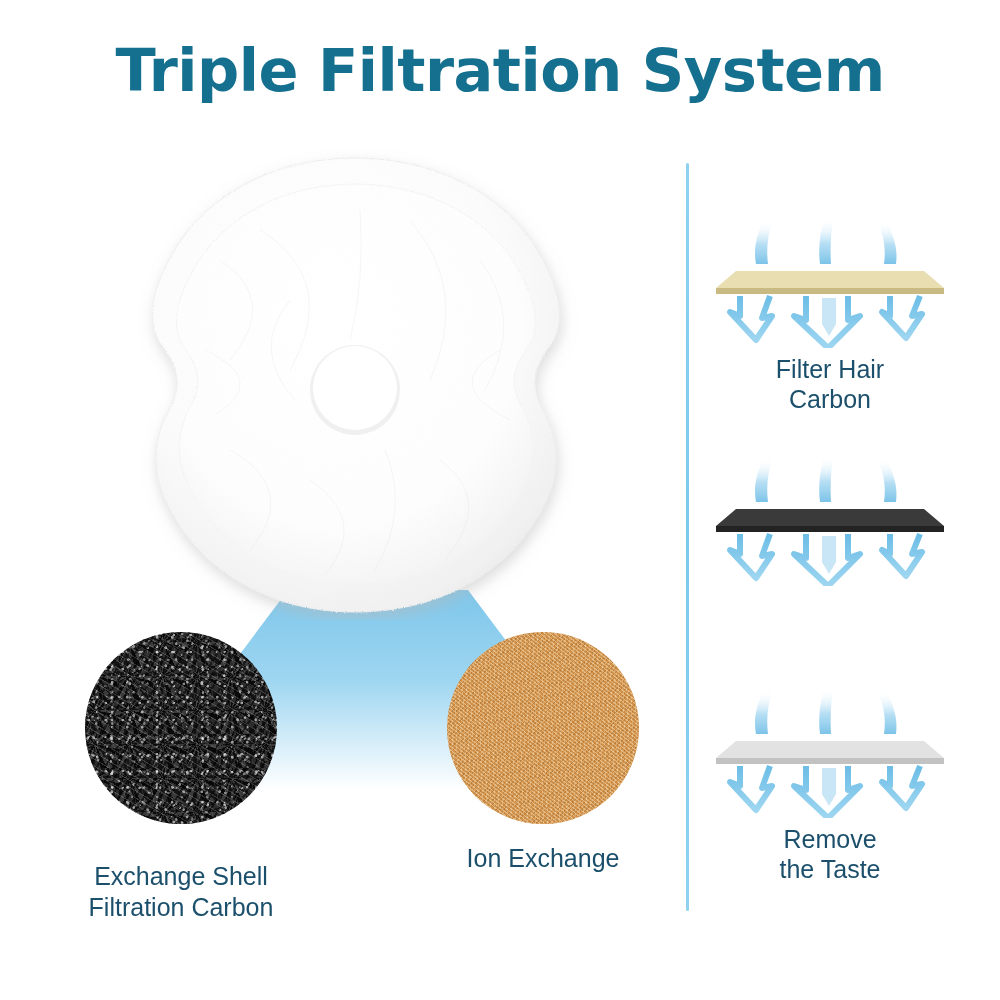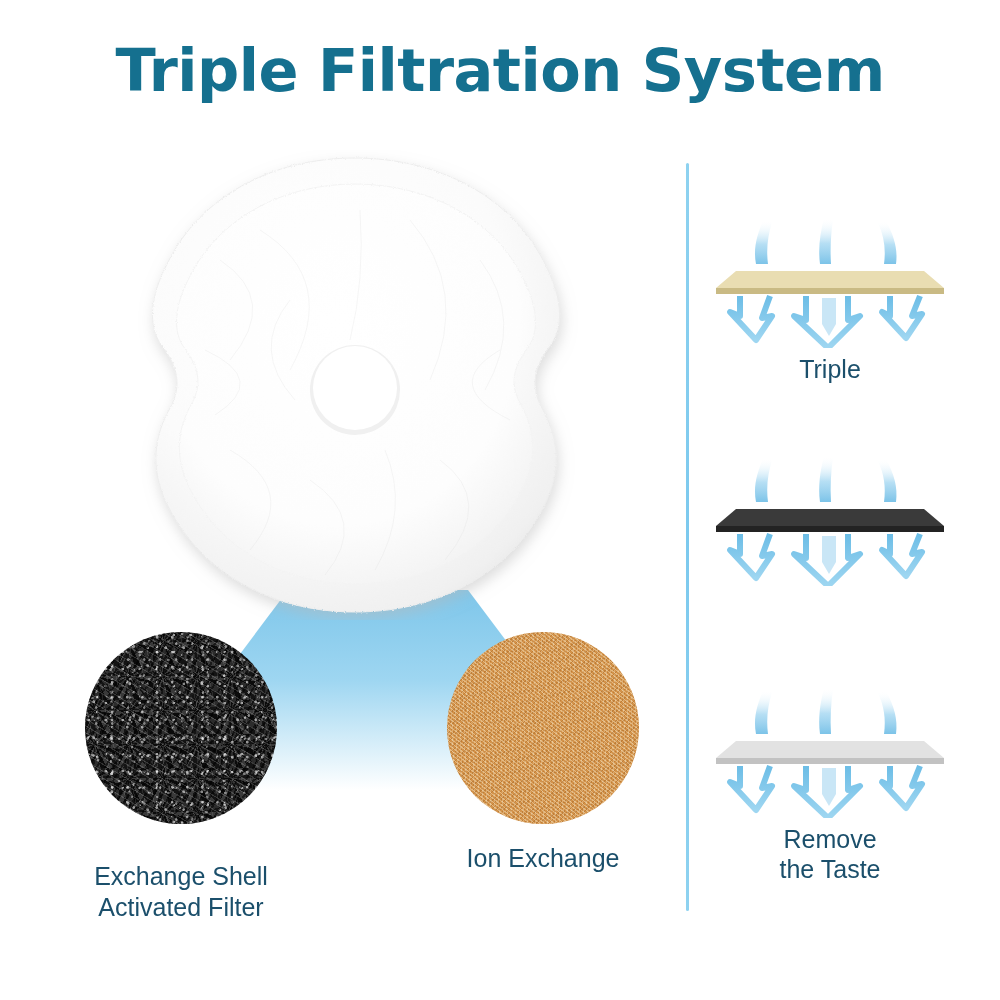--- a/index.html
+++ b/index.html
@@ -260,21 +260,21 @@
       <circle cx="245" cy="240" r="45" fill="#f0f0f0"></circle>
       <circle cx="245" cy="238" r="42" fill="#ffffff"></circle>
     </svg>
   </div>
 
   <div class="media-circle circle-carbon"></div>
   <div class="media-circle circle-resin"></div>
 
   <div class="media-caption caption-carbon">
     <div>Exchange Shell</div>
-    <div>Activated Filter</div>
+    <div>Filtration Carbon</div>
   </div>
 
   <div class="media-caption caption-resin">
     <div>Ion Exchange</div>
   </div>
 
   <div class="feature feature-1">
     <div class="feature-icon">
       <svg width="260" height="132" viewBox="0 0 260 132">
         <defs>
@@ -303,21 +303,22 @@
           <path d="M106 80 L106 104 L94 100 L128 132 L160 100 L148 104 L148 80"></path>
           <path d="M190 80 L190 100 L182 96 L206 122 L222 98 L212 100 L220 80"></path>
         </g>
 
         <g fill="#bfe2f5" opacity=".85">
           <path d="M122 82 L136 82 L136 108 L129 120 L122 108 Z"></path>
         </g>
       </svg>
     </div>
     <div class="feature-label">
-      <div>Triple</div>
+      <div>Filter Hair</div>
+      <div>Carbon</div>
     </div>
   </div>
 
   <div class="feature feature-2">
     <div class="feature-icon">
       <svg width="260" height="132" viewBox="0 0 260 132">
         <defs>
           <linearGradient id="streamA2" x1="0" y1="0" x2="0" y2="1">
             <stop offset="0%" stop-color="#ffffff" stop-opacity="0"></stop>
             <stop offset="55%" stop-color="#a9d9f2" stop-opacity=".85"></stop>

